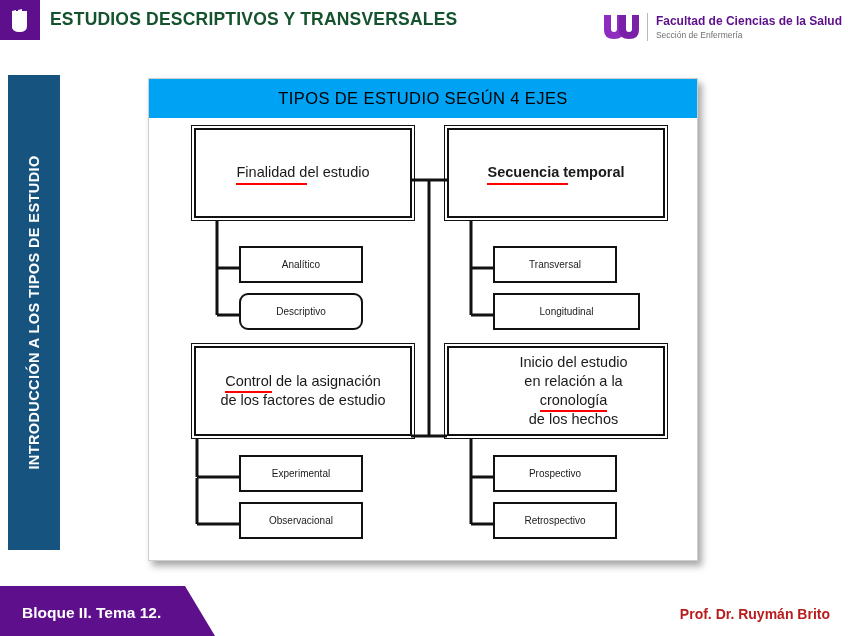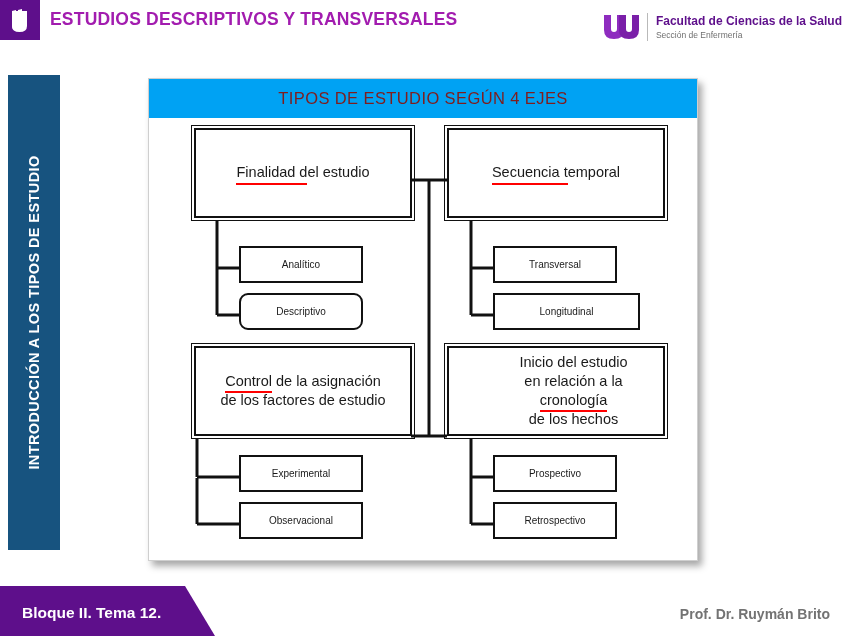--- a/index.html
+++ b/index.html
@@ -12,21 +12,21 @@
   }
 
   
   #header{position:absolute;left:0;top:0;width:848px;height:44px;}
   #header-logo-square{
     position:absolute;left:0;top:0;width:40px;height:40px;
     background:#5E0F8B;
   }
   #header-title{
     position:absolute;left:50px;top:9px;
-    font-size:17.5px;font-weight:bold;color:#a21caf;
+    font-size:17.5px;font-weight:bold;color:#14532d;
     letter-spacing:.2px;white-space:nowrap;
   }
 
   
   #faculty-logo{
     position:absolute;right:6px;top:10px;height:34px;
     display:flex;align-items:center;
   }
   #faculty-mark{
     width:40px;height:30px;margin-right:7px;position:relative;
@@ -55,21 +55,21 @@
   
   #diagram{
     position:absolute;left:148px;top:78px;width:550px;height:483px;
     background:#ffffff;
     border:1px solid #cfcfcf;
     box-shadow:4px 5px 7px rgba(0,0,0,.35);
     box-sizing:border-box;
   }
   #diagram-title{
     position:absolute;left:0;top:0;width:100%;height:39px;
-    background:#00A2F3;color:#7f1d1d;
+    background:#00A2F3;color:#000000;
     display:flex;align-items:center;justify-content:center;
     font-size:16.5px;letter-spacing:.4px;
     box-sizing:border-box;
   }
   #diagram-canvas{
     position:absolute;left:0;top:39px;width:100%;height:444px;
   }
 
   
   #connectors{position:absolute;left:0;top:0;width:550px;height:444px;}
@@ -105,21 +105,21 @@
     position:absolute;left:0;bottom:0;width:215px;height:50px;
     background:#5E0F8B;
     clip-path:polygon(0 0, 185px 0, 215px 50px, 0 50px);
   }
   #footer-banner-label{
     position:absolute;left:22px;bottom:14px;
     color:#ffffff;font-size:15.5px;font-weight:bold;white-space:nowrap;
   }
   #footer-author{
     position:absolute;right:18px;bottom:14px;
-    color:#737373;font-size:14px;font-weight:bold;white-space:nowrap;
+    color:#b91c1c;font-size:14px;font-weight:bold;white-space:nowrap;
   }
 </style>
 </head>
 <body>
 
 <div id="header">
   <div id="header-logo-square">
     <svg width="40" height="40" viewBox="0 0 40 40">
       <path d="M12 11 h6 v12 q0 3 3 3 v-15 h6 v15 q0 6 -7.5 6 q-7.5 0 -7.5 -6 z" fill="#ffffff"></path>
       <path d="M12 11 l4 -1 v13 q0 2 2 2.5 l0 -15.5 l4 -1 v16.5 q0 5 -5 5 q-5 0 -5 -5 z" fill="#ffffff"></path>
@@ -184,21 +184,21 @@
         <line x1="322" y1="320" x2="322" y2="359"></line>
       </g>
     </svg>
 
     <div class="node main" style="left:45px;top:10px;width:218px;height:90px;">
       <div class="inner">
         <span class=""><span class="underline-red">Finalidad d</span>el estudio</span>
       </div>
     </div>
 
-    <div class="node main" style="left:298px;top:10px;width:218px;height:90px;">
+    <div class="node main" style="left:298px;top:10px;width:218px;height:90px;font-weight:bold;">
       <div class="inner">
         <span class=""><span class="underline-red">Secuencia t</span>emporal</span>
       </div>
     </div>
 
     <div class="node sub" style="left:90px;top:128px;width:124px;height:37px;">
       <span>Analítico</span>
     </div>
     <div class="node sub" style="left:90px;top:175px;width:124px;height:37px;border-radius:9px;">
       <span>Descriptivo</span>

